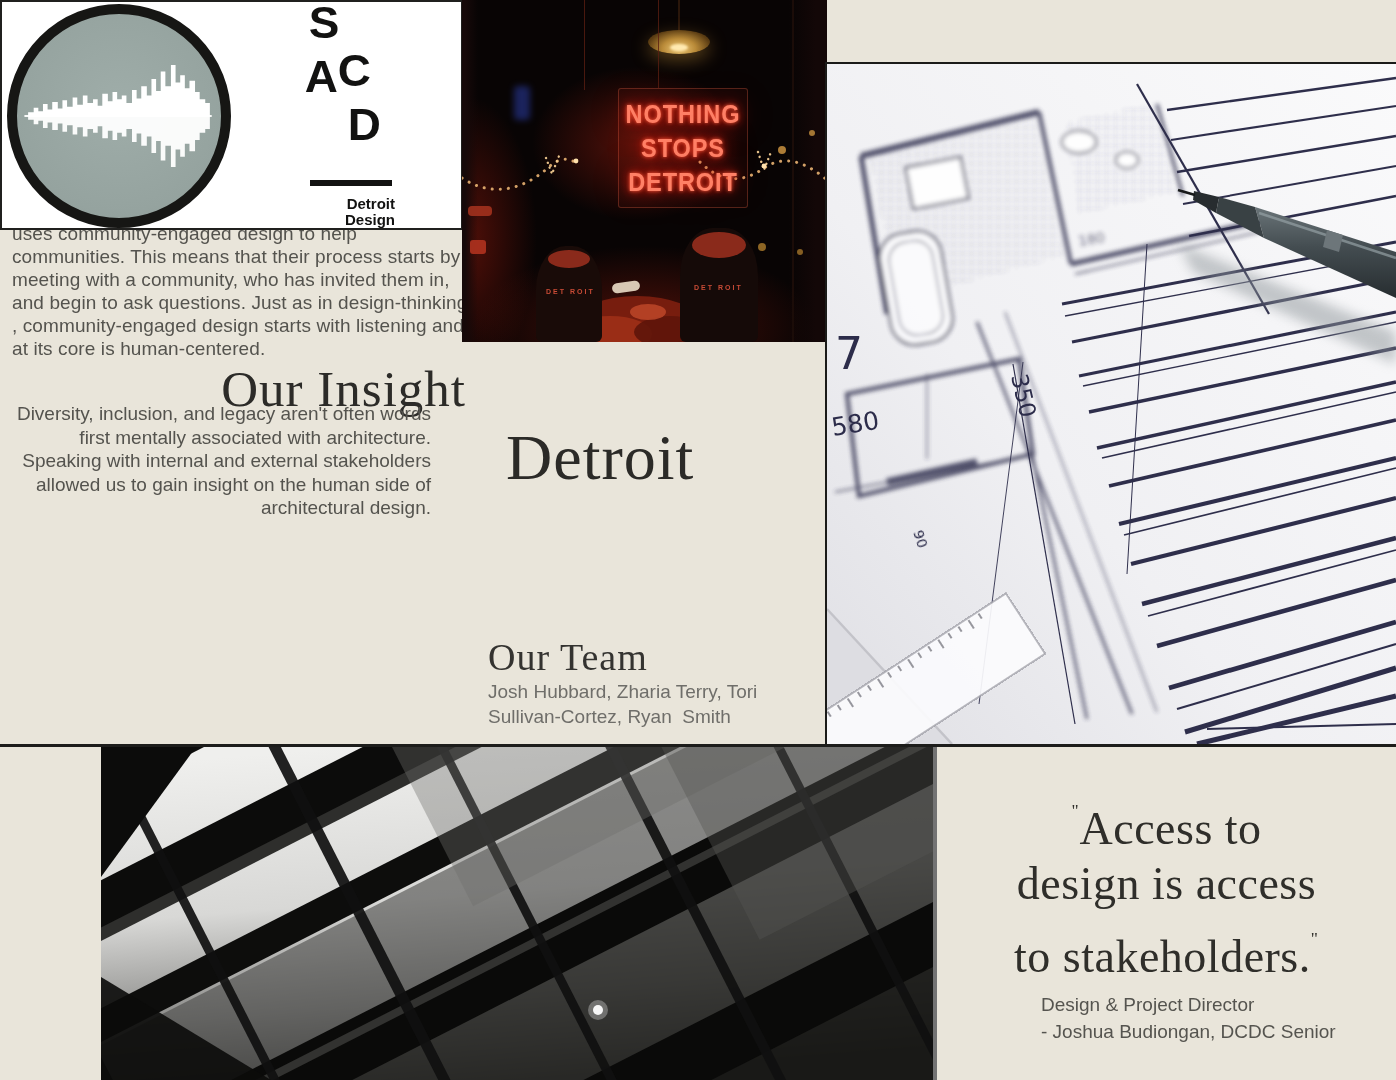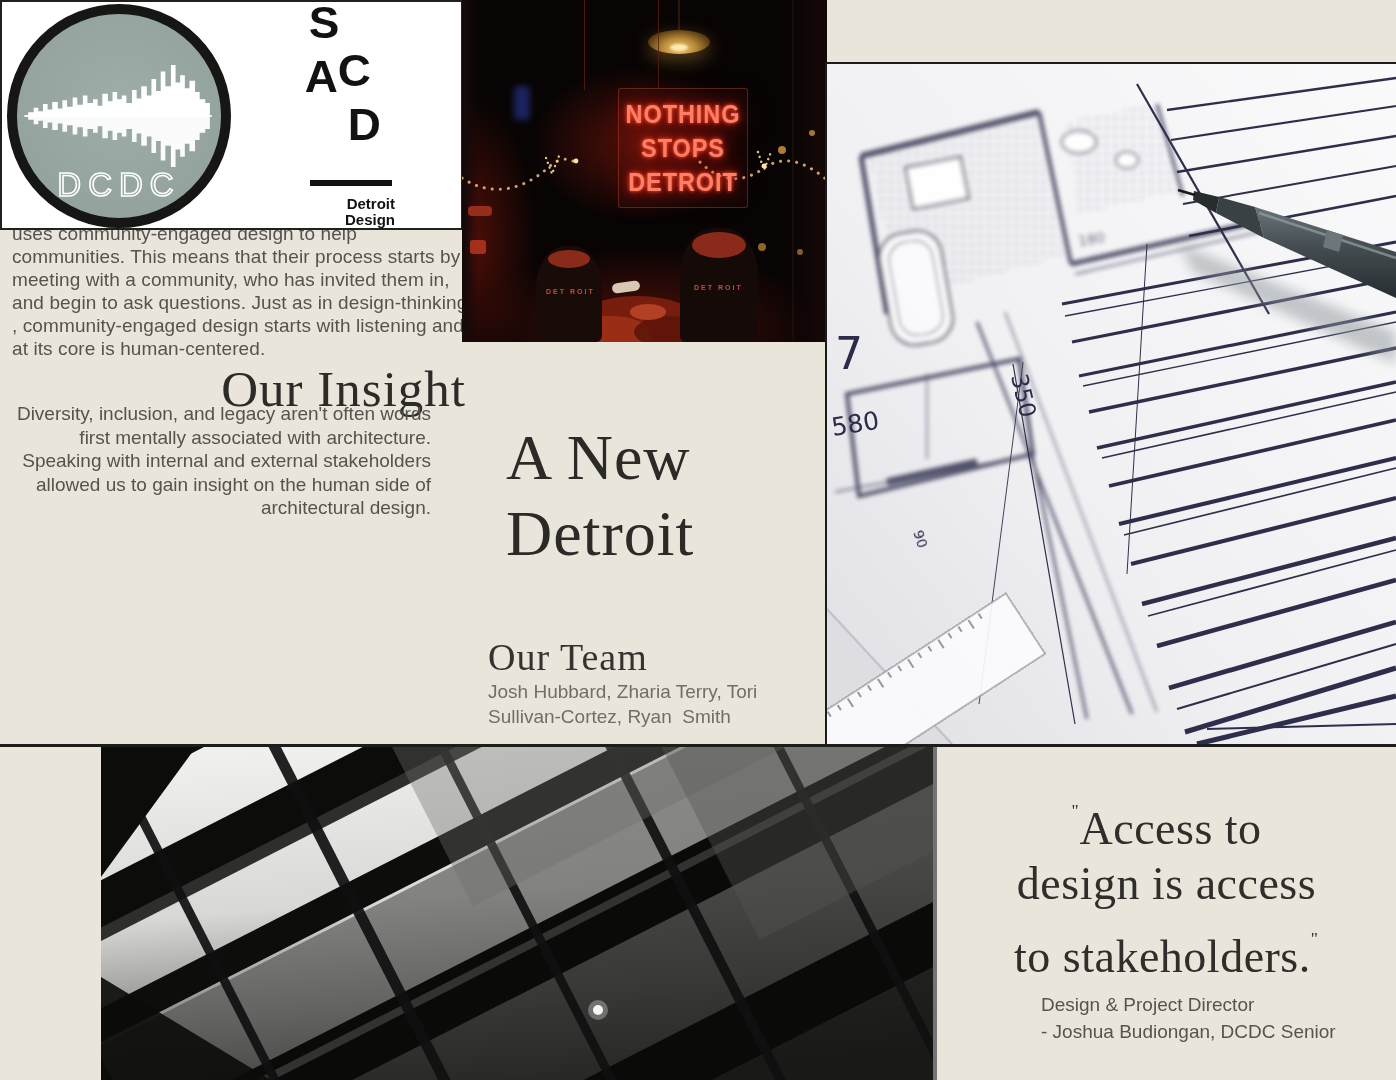--- a/index.html
+++ b/index.html
@@ -88,21 +88,20 @@
   <div class="abs serif-display insight-heading" style="left:0;top:332px;width:466px;">Our Insight</div>
   <div class="abs insight-para" style="left:0;top:402px;width:431px;">Diversity, inclusion, and legacy aren't often words first mentally associated with architecture. Speaking with internal and external stakeholders allowed us to gain insight on the human side of architectural design.</div>
 
   <div class="abs logo-strip">
     <div class="dcdc-circle">
       <svg width="204" height="204" viewBox="0 0 220 220">
         <rect x="8" y="109" width="202" height="2" fill="#ffffff"></rect>
         <path id="wavetop" fill="#ffffff" d="M12,110 L12,106 18,106 18,101 23,101 23,105 28,105 28,97 33,97 33,103 38,103 38,95 44,95 44,102 49,102 49,93 54,93 54,100 60,100 60,90 65,90 65,98 71,98 71,88 76,88 76,96 82,96 82,92 87,92 87,99 92,99 92,86 98,86 98,94 103,94 103,84 108,84 108,92 113,92 113,88 118,88 118,96 124,96 124,82 129,82 129,91 134,91 134,78 140,78 140,88 145,88 145,70 150,70 150,83 155,83 155,62 160,62 160,78 166,78 166,55 171,55 171,74 176,74 176,66 181,66 181,80 186,80 186,72 192,72 192,84 197,84 197,92 203,92 203,96 208,96 208,110 Z"></path>
         <use href="#wavetop" transform="matrix(1,0,0,-1,0,220)" opacity="0.95"></use>
       </svg>
-      <div class="dcdc-label">DCDC</div>
     </div>
     <div class="sacd">
       <span class="sacd-letter" style="left:7px;top:-2px;">S</span>
       <span class="sacd-letter" style="left:3px;top:52px;">A</span>
       <span class="sacd-letter" style="left:36px;top:46px;">C</span>
       <span class="sacd-letter" style="left:46px;top:100px;">D</span>
       <div class="sacd-bar"></div>
       <div class="sacd-school">
         <div>Detroit</div>
         <div>Design</div>
@@ -151,21 +150,20 @@
 
     <div class="mannequin" style="left:74px;top:246px;width:66px;height:96px;border-radius:45% 45% 6px 6px;"></div>
     <div class="scarf" style="left:86px;top:250px;width:42px;height:18px;"></div>
     <div class="hoodie-text" style="left:84px;top:288px;">DET ROIT</div>
     <div class="mannequin" style="left:218px;top:228px;width:78px;height:114px;border-radius:42% 42% 6px 6px;background:#150a08;"></div>
     <div class="scarf" style="left:230px;top:232px;width:54px;height:26px;"></div>
     <div class="hoodie-text" style="left:232px;top:284px;">DET ROIT</div>
   </div>
 
   <div class="abs serif-display new-design" style="left:506px;top:420px;">
-    <div>A New</div>
     <div>Detroit</div>
   </div>
   <div class="abs serif-display team-heading" style="left:488px;top:635px;">Our Team</div>
   <div class="abs team-names" style="left:488px;top:679px;width:330px;">Josh Hubbard, Zharia Terry, Tori Sullivan-Cortez, Ryan  Smith</div>
 
   <div class="abs blueprint">
     <svg width="569" height="680" viewBox="0 0 569 680">
       <defs>
         <linearGradient id="paper" x1="1" y1="0" x2="0" y2="1">
           <stop offset="0" stop-color="#fafafb"></stop>

